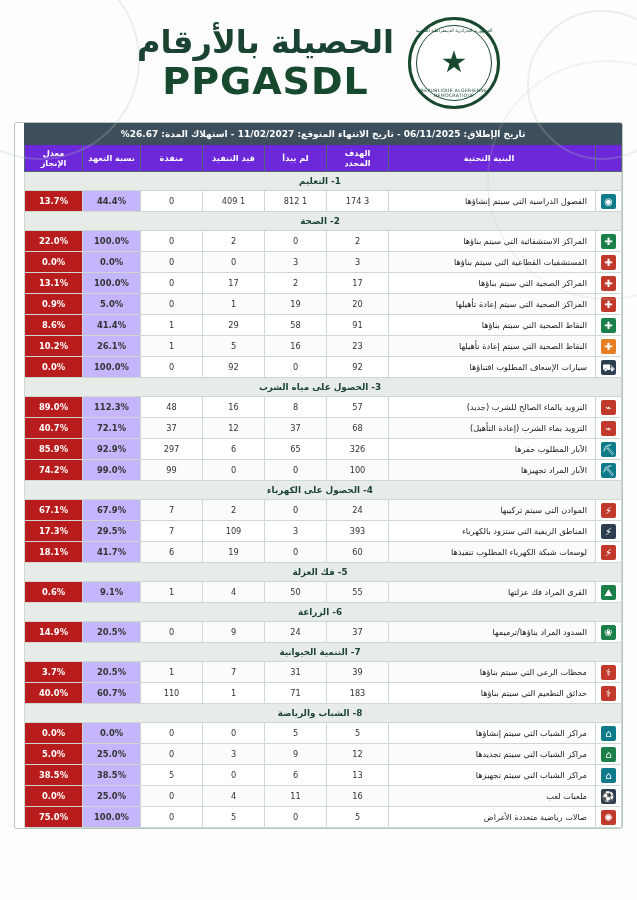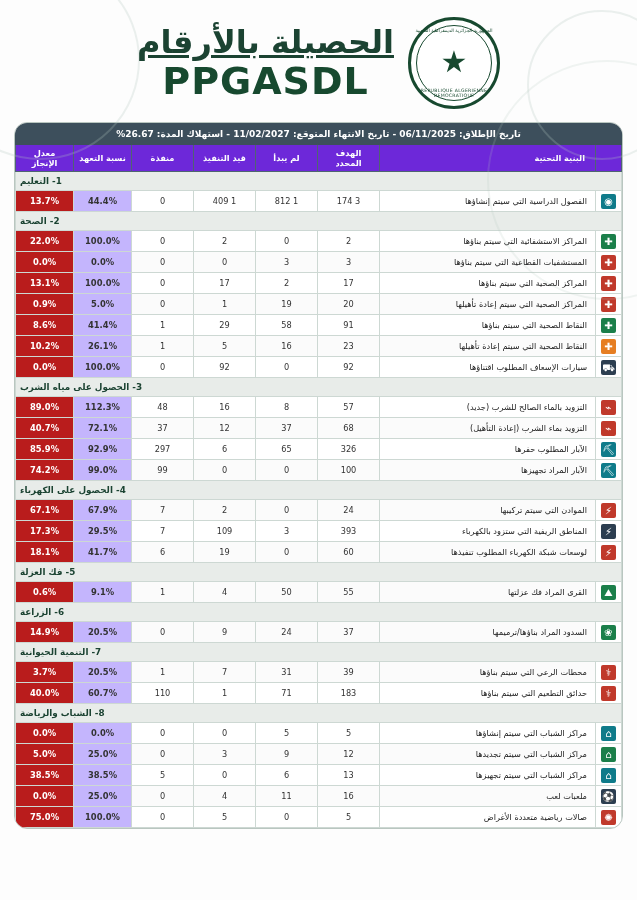--- a/index.html
+++ b/index.html
@@ -74,36 +74,36 @@
   .title-block {
     text-align: center;
     line-height: 1;
   }
   .title-ar {
     font-size: 32px;
     font-weight: bold;
     color: #1b4332;
     margin-bottom: 4px;
     letter-spacing: 0px;
-    text-decoration: underline;
   }
   .title-en {
     font-size: 38px;
     font-weight: bold;
     color: #17492f;
     letter-spacing: 1px;
   }
 
   
   .table-wrap {
     margin: 4px 14px 0 14px;
     border: 1px solid #b9c6c0;
-    border-radius: 13px;
+    border-radius: 3px;
     overflow: hidden;
     background: #fff;
+    padding-left: 9px;
   }
   table.main {
     width: 100%;
     border-collapse: collapse;
     font-size: 8.2px;
     color: #333;
     direction: rtl;
   }
   table.main td, table.main th {
     border: 1px solid #cdd8d3;
@@ -122,28 +122,28 @@
     border-color: #3d4f5c;
   }
   tr.colhead td {
     background: #6d28d9;
     color: #ffffff;
     font-size: 8.2px;
     font-weight: bold;
     border-color: #4f6472;
     height: 23px;
   }
-  tr.colhead td.label-col { text-align: right; padding-right: 10px; }
+  tr.colhead td.label-col { padding-right: 10px; }
 
   tr.section td {
     background: #e8ece9;
     color: #1b4332;
     font-weight: bold;
     font-size: 8.8px;
-    text-align: left;
+    text-align: center;
     padding-right: 10px;
     height: 19px;
   }
   tr.row td.label-col {
     text-align: right;
     padding-right: 8px;
     font-size: 8.2px;
     color: #222;
     white-space: nowrap;
   }

